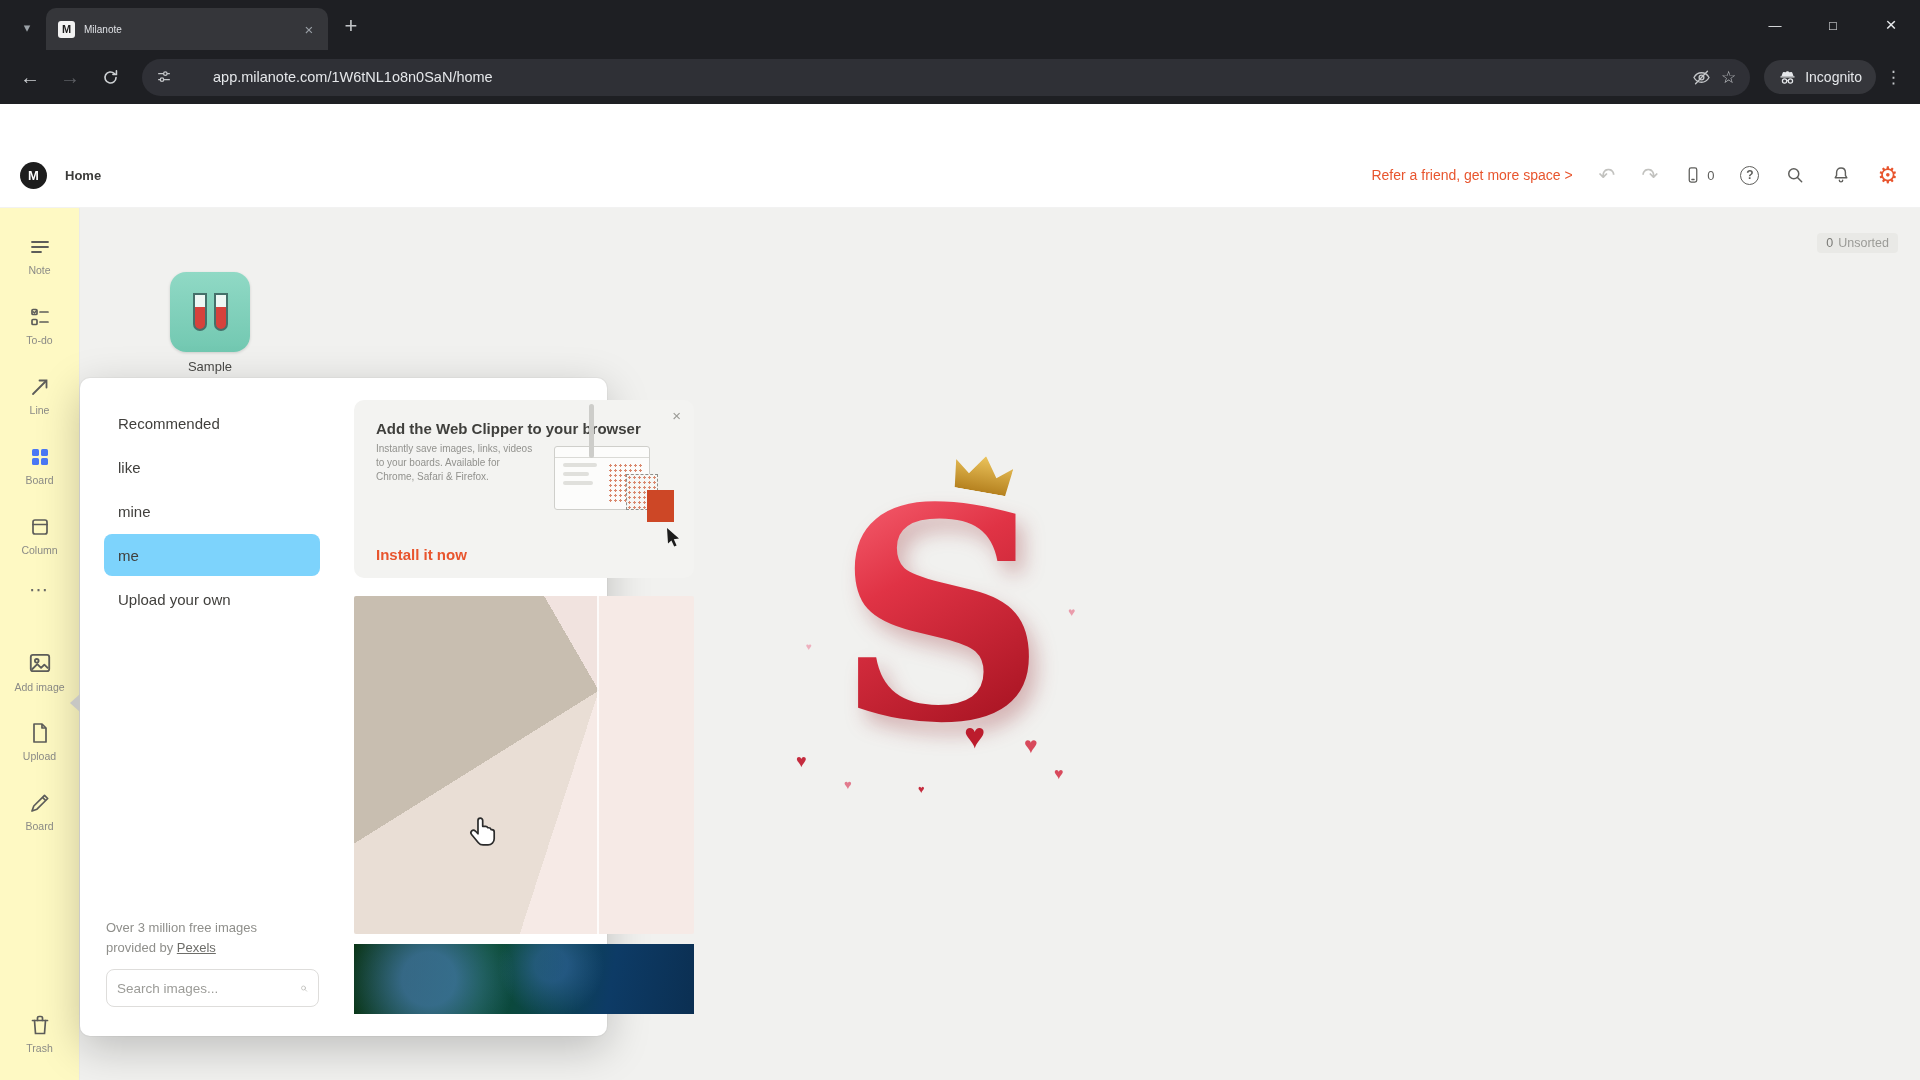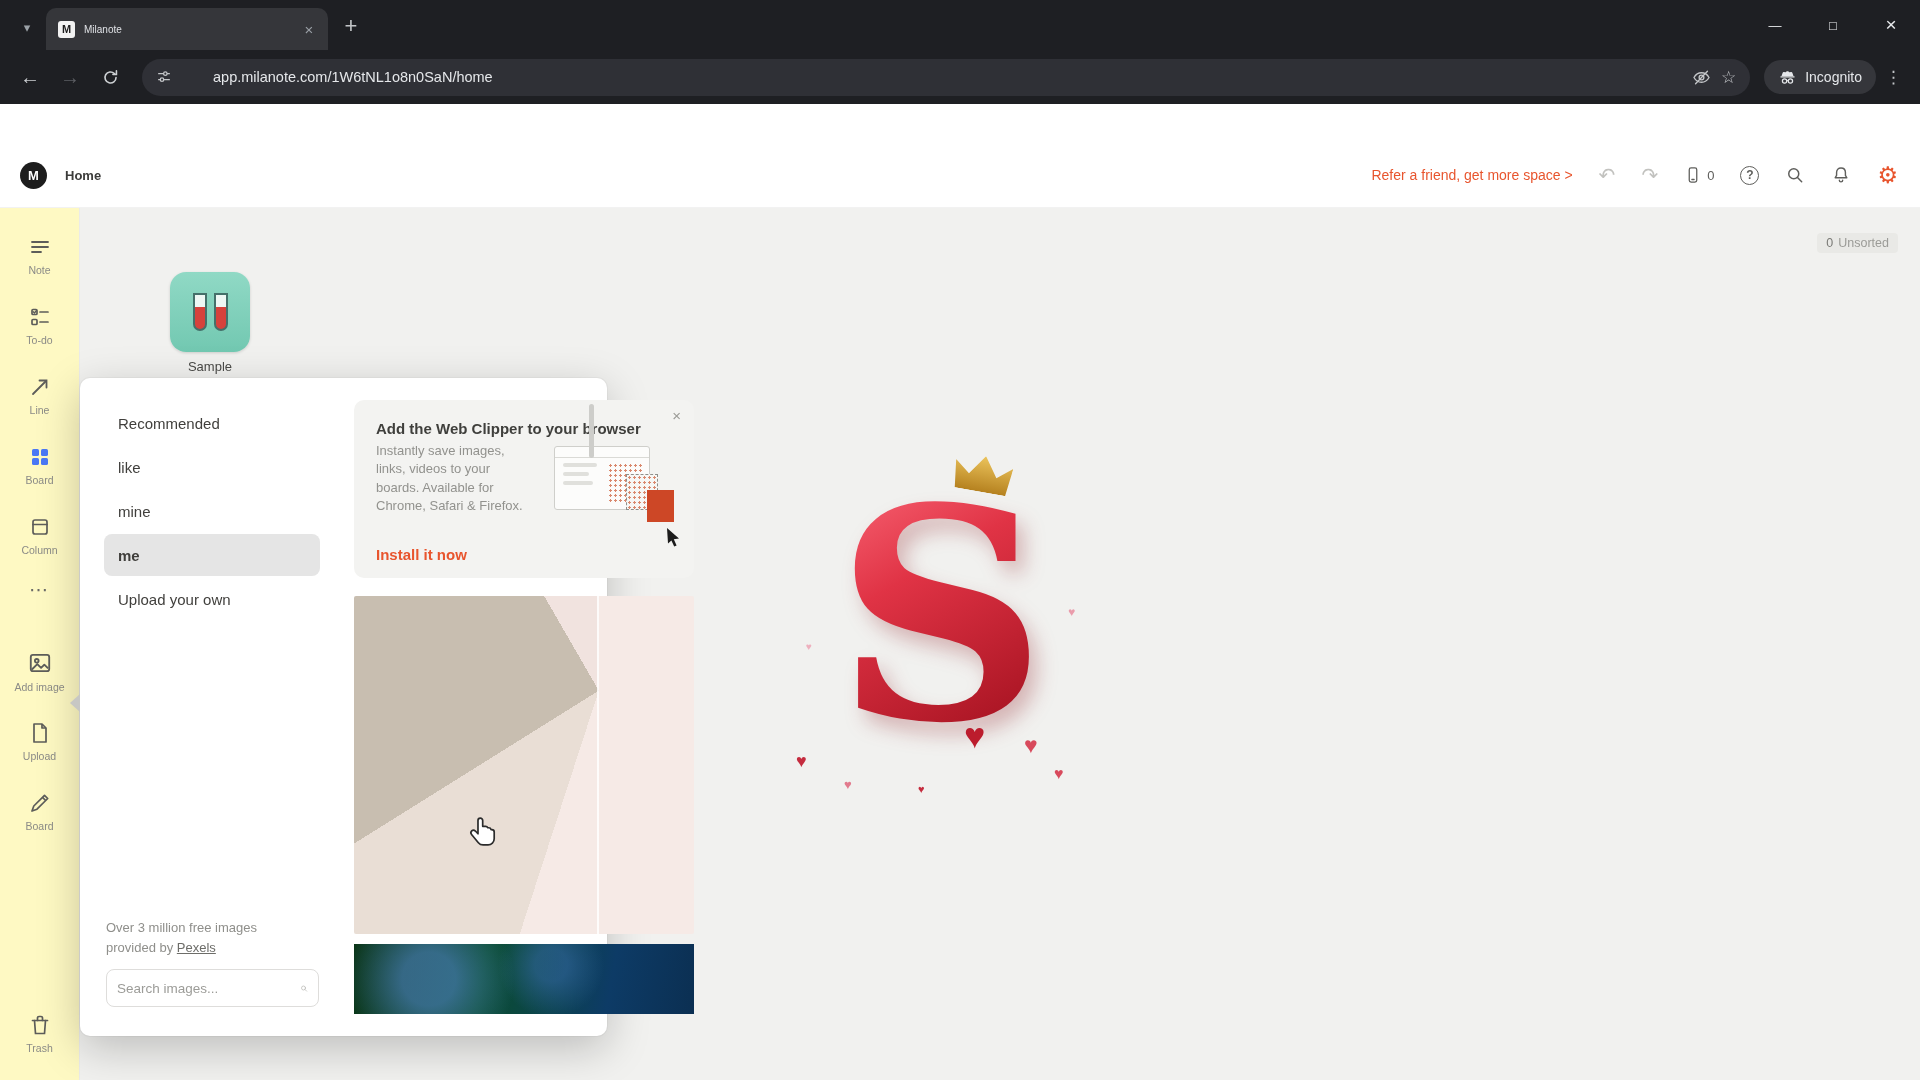--- a/index.html
+++ b/index.html
@@ -109,37 +109,37 @@
   .popup { position:absolute; left:80px; top:378px; width:527px; height:658px; background:#fff;
            border-radius:10px; z-index:50;
            box-shadow:0 12px 44px rgba(0,0,0,0.22), 0 0 0 1px rgba(0,0,0,0.03); }
   .popup-notch { position:absolute; left:-10px; top:316px; width:0; height:0;
                  border-top:9px solid transparent; border-bottom:9px solid transparent;
                  border-right:10px solid #c7c7c4; }
 
   .cats { position:absolute; left:24px; top:24px; width:216px; }
   .cat { height:42px; display:flex; align-items:center; padding:0 14px; border-radius:8px;
          font-size:15px; color:#403f3c; margin-bottom:2px; }
-  .cat.selected { background:#e5e5e5;font-weight:bold; }
+  .cat.selected { background:#7dd3fc; }
 
   .pexels-note { position:absolute; left:26px; top:540px; font-size:13px; color:#8f8f8b; line-height:1.5; }
   .pexels-link { color:#6d6d69; text-decoration:underline; }
 
   .search-box { position:absolute; left:26px; top:591px; width:213px; height:38px;
                 border:1px solid #dedddb; border-radius:8px; display:flex; align-items:center;
                 padding:0 10px; gap:6px; background:#fff; }
   .search-box input { border:none; outline:none; flex:1; font-size:13.5px; color:#55554f;
                       font-family:"Liberation Sans", sans-serif; background:transparent; }
   .search-box input::placeholder { color:#9c9c98; }
 
   .clipper { position:absolute; left:274px; top:22px; width:340px; height:178px; background:#f3f3f1;
              border-radius:10px; padding:20px 18px 16px 22px; }
   .c-close { position:absolute; top:7px; right:13px; color:#9a9a96; font-size:15px; }
   .c-title { font-size:15px; font-weight:700; color:#3f3f3c; margin-bottom:5px; }
-  .c-body { width:158px; font-size:13px; color:#92928e; line-height:1.42; }
+  .c-body { width:158px; font-size:10px; color:#92928e; line-height:1.42; }
   .c-cta { position:absolute; left:22px; bottom:15px; color:#e8552e; font-size:15px; font-weight:700; }
   .c-illus { position:absolute; right:14px; top:46px; width:126px; height:96px; }
   .mock-browser { position:absolute; left:0; top:0; width:96px; height:64px; background:#fcfcfb;
                   border:1px solid #cfcfcb; border-radius:3px; overflow:hidden; }
   .mock-bar { height:11px; border-bottom:1px solid #dadad6; }
   .mock-line { height:4px; background:#e0e0dc; border-radius:2px; margin:5px 8px 0 8px; width:34px; }
   .mock-dots { position:absolute; right:5px; top:16px; width:36px; height:40px;
                background-image:radial-gradient(#d9886d 1px, transparent 1.3px);
                background-size:5px 5px; }
   .clip-dashed { position:absolute; right:22px; top:28px; width:32px; height:36px;

